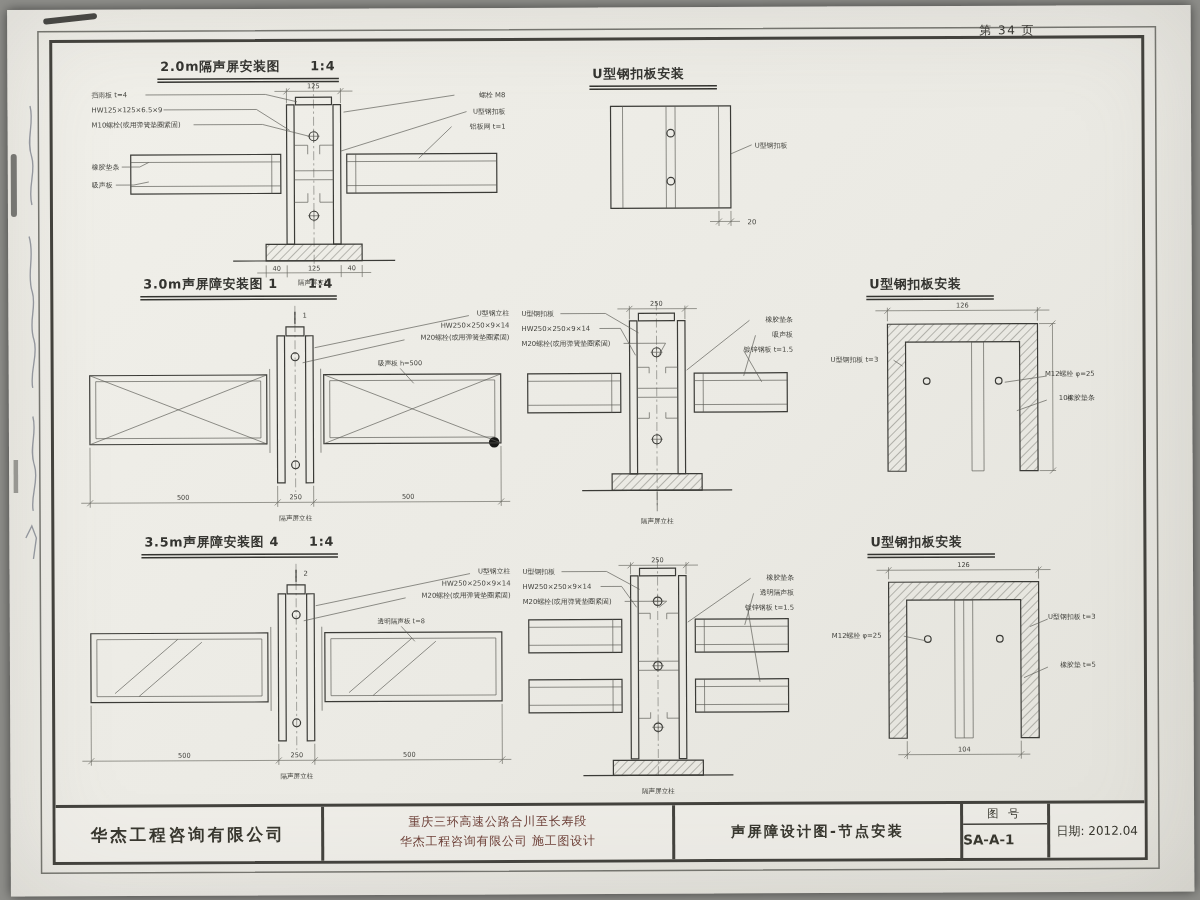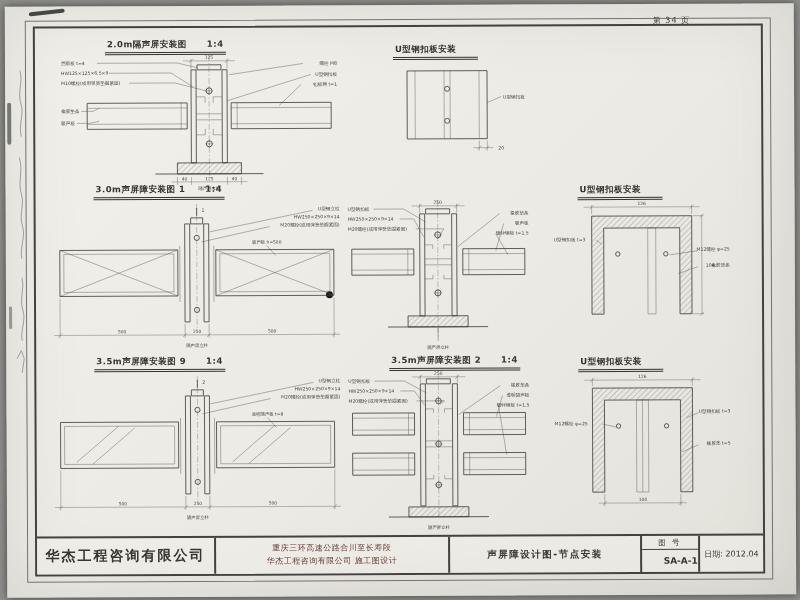--- a/index.html
+++ b/index.html
@@ -25,26 +25,26 @@
   svg .t{stroke:#5c5c56;stroke-width:.45;fill:none}
   svg .d{stroke:#6b6b64;stroke-width:.45;fill:none}
   svg .cl{stroke:#8a8a84;stroke-width:.5;stroke-dasharray:6 2 1.5 2;fill:none}
   svg text{font-family:"DejaVu Sans",sans-serif;fill:#44443f}
   svg .lbl{font-size:4.6px}
   svg .lblr{font-size:4.6px;text-anchor:end}
   svg .dim{font-size:4.4px;text-anchor:middle}
   
   .tblock{position:absolute;left:30px;top:530px;width:726px;height:38px;border-top:2px solid #43423d;display:flex;color:#38372f;background:rgba(240,239,233,.6)}
   .cell{border-right:2px solid #43423d;display:flex;flex-direction:column;justify-content:center;align-items:center;height:100%}
-  .c-company{width:186px;font-size:14px;font-weight:bold;letter-spacing:2px}
+  .c-company{width:186px;font-size:11px;font-weight:bold;letter-spacing:2px}
   .c-project{width:244px;font-size:8px;color:#6d4038;line-height:1.6;text-align:center;letter-spacing:.5px}
   .c-stitle{width:200px;font-size:9.5px;letter-spacing:1.5px;font-weight:bold}
   .c-no{width:60px;padding:0}
   .no-top{width:100%;text-align:center;font-size:7.5px;border-bottom:1px solid #43423d;height:14px;line-height:14px;letter-spacing:2px}
-  .no-bot{width:100%;text-align:right;font-size:9px;font-weight:bold;height:22px;line-height:22px}
+  .no-bot{width:100%;text-align:left;font-size:9px;font-weight:bold;height:22px;line-height:22px}
   .c-date{width:66px;border-right:none;font-size:8px;font-weight:normal}
 </style>
 </head>
 <body>
 
 <svg width="0" height="0" style="position:absolute">
   <defs>
     <pattern id="h45" width="4" height="4" patternUnits="userSpaceOnUse" patternTransform="rotate(45)">
       <line x1="0" y1="0" x2="0" y2="4" stroke="#61615a" stroke-width="0.55"></line>
     </pattern>
@@ -278,21 +278,21 @@
       <polyline points="146,71 126,78" class="t"></polyline>
     </g>
     <text x="2" y="45" class="lbl">U型钢扣板 t=3</text>
     <text x="178" y="55" class="lblr">M12螺栓 φ=25</text>
     <text x="178" y="71" class="lblr">橡胶垫条</text>
     <text x="90" y="9" class="dim">126</text>
     <text x="154" y="71" class="lbl">104</text>
   </svg>
 
   <div class="dtitle" style="left:88px;top:350px">
-    <span>3.5m声屏障安装图 9</span><span class="sc">1:4</span>
+    <span>3.5m声屏障安装图 4</span><span class="sc">1:4</span>
   </div>
   <svg class="draw" style="left:46px;top:364px" width="290" height="152" viewBox="0 0 290 152">
     <g>
       <line x1="145" y1="6" x2="145" y2="130" class="cl"></line>
       <line x1="145" y1="10" x2="145" y2="18" class="s"></line>
       <rect x="139" y="20" width="12" height="6" class="s"></rect>
       <rect x="133" y="26" width="5" height="98" class="s"></rect>
       <rect x="152" y="26" width="5" height="98" class="s"></rect>
       <line x1="128" y1="48" x2="128" y2="104" class="t"></line>
       <line x1="162" y1="48" x2="162" y2="104" class="t"></line>
@@ -323,23 +323,20 @@
     <text x="288" y="13" class="lblr">U型钢立柱</text>
     <text x="288" y="21" class="lblr">HW250×250×9×14</text>
     <text x="288" y="29" class="lblr">M20螺栓(或用弹簧垫圈紧固)</text>
     <text x="215" y="46" class="dim">透明隔声板 t=8</text>
     <text x="70" y="135" class="dim">500</text>
     <text x="145" y="135" class="dim">250</text>
     <text x="220" y="135" class="dim">500</text>
     <text x="145" y="149" class="dim">隔声屏立柱</text>
   </svg>
 
-  <div class="dtitle" style="left:383px;top:350px">
-    <span>3.5m声屏障安装图 2</span><span class="sc">1:4</span>
-  </div>
   <svg class="draw" style="left:340px;top:364px" width="185" height="164" viewBox="0 0 185 164">
     <g>
       <line x1="92" y1="4" x2="92" y2="150" class="cl"></line>
       <rect x="80" y="10" width="24" height="5" class="s"></rect>
       <rect x="74" y="15" width="5" height="122" class="s"></rect>
       <rect x="106" y="15" width="5" height="122" class="s"></rect>
       <line x1="79" y1="72" x2="106" y2="72" class="t"></line>
       <line x1="79" y1="78" x2="106" y2="78" class="t"></line>
       <rect x="6" y="44" width="62" height="22" class="s"></rect>
       <line x1="6" y1="49" x2="68" y2="49" class="t"></line>

